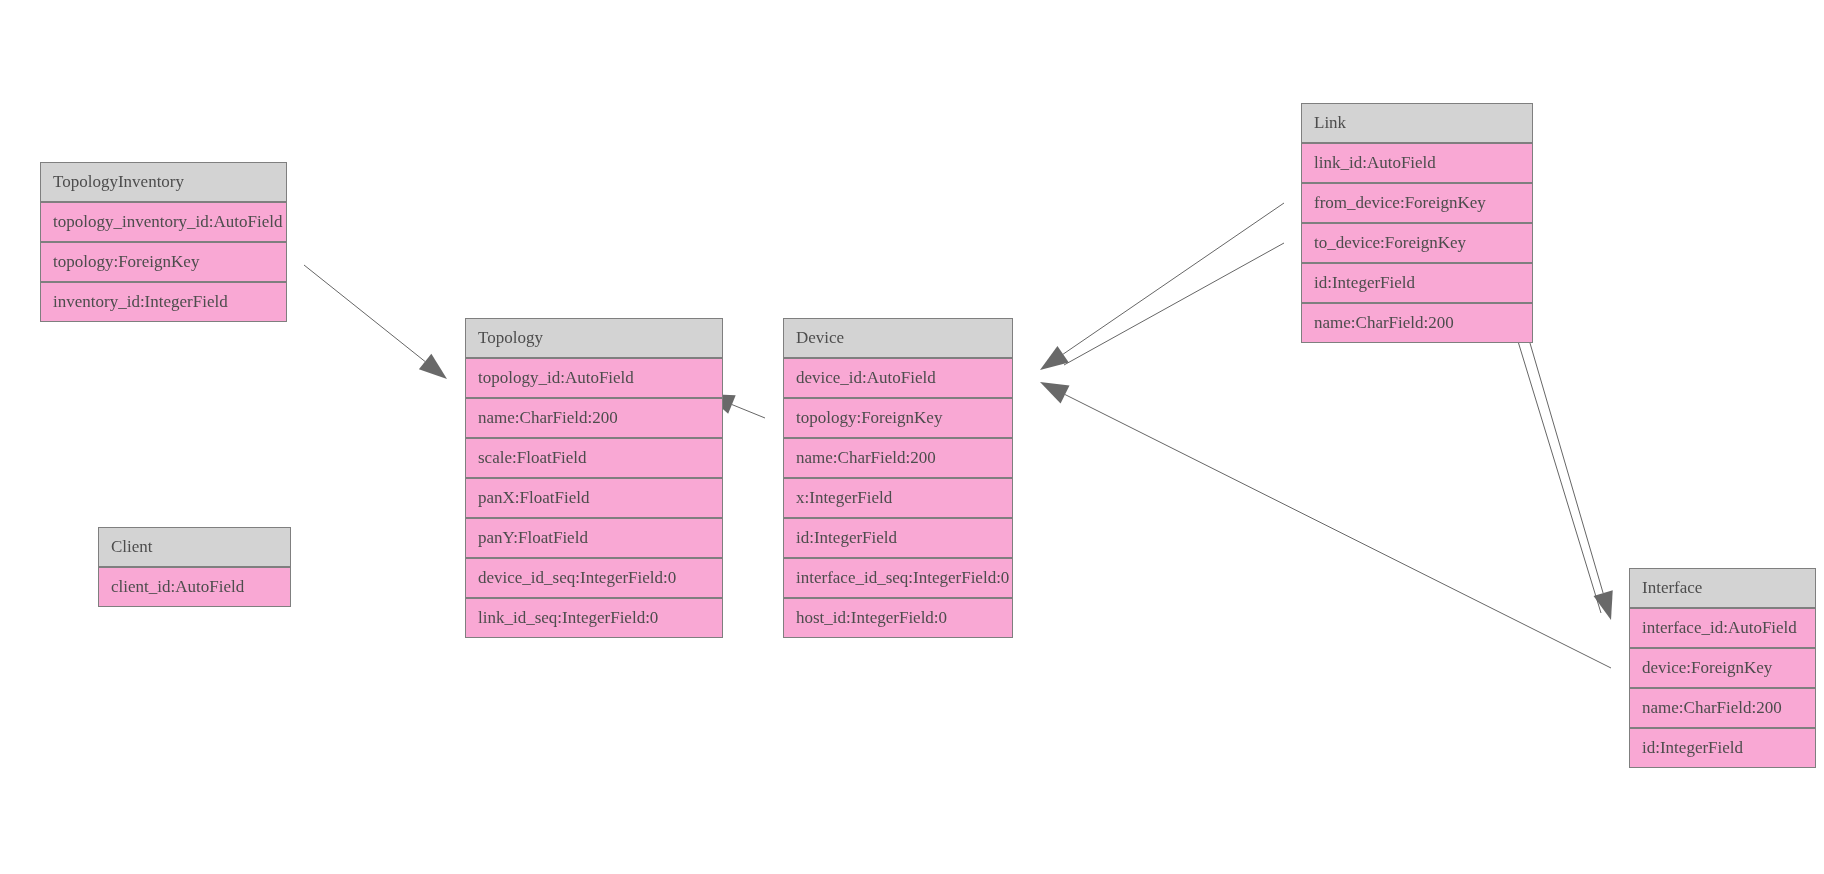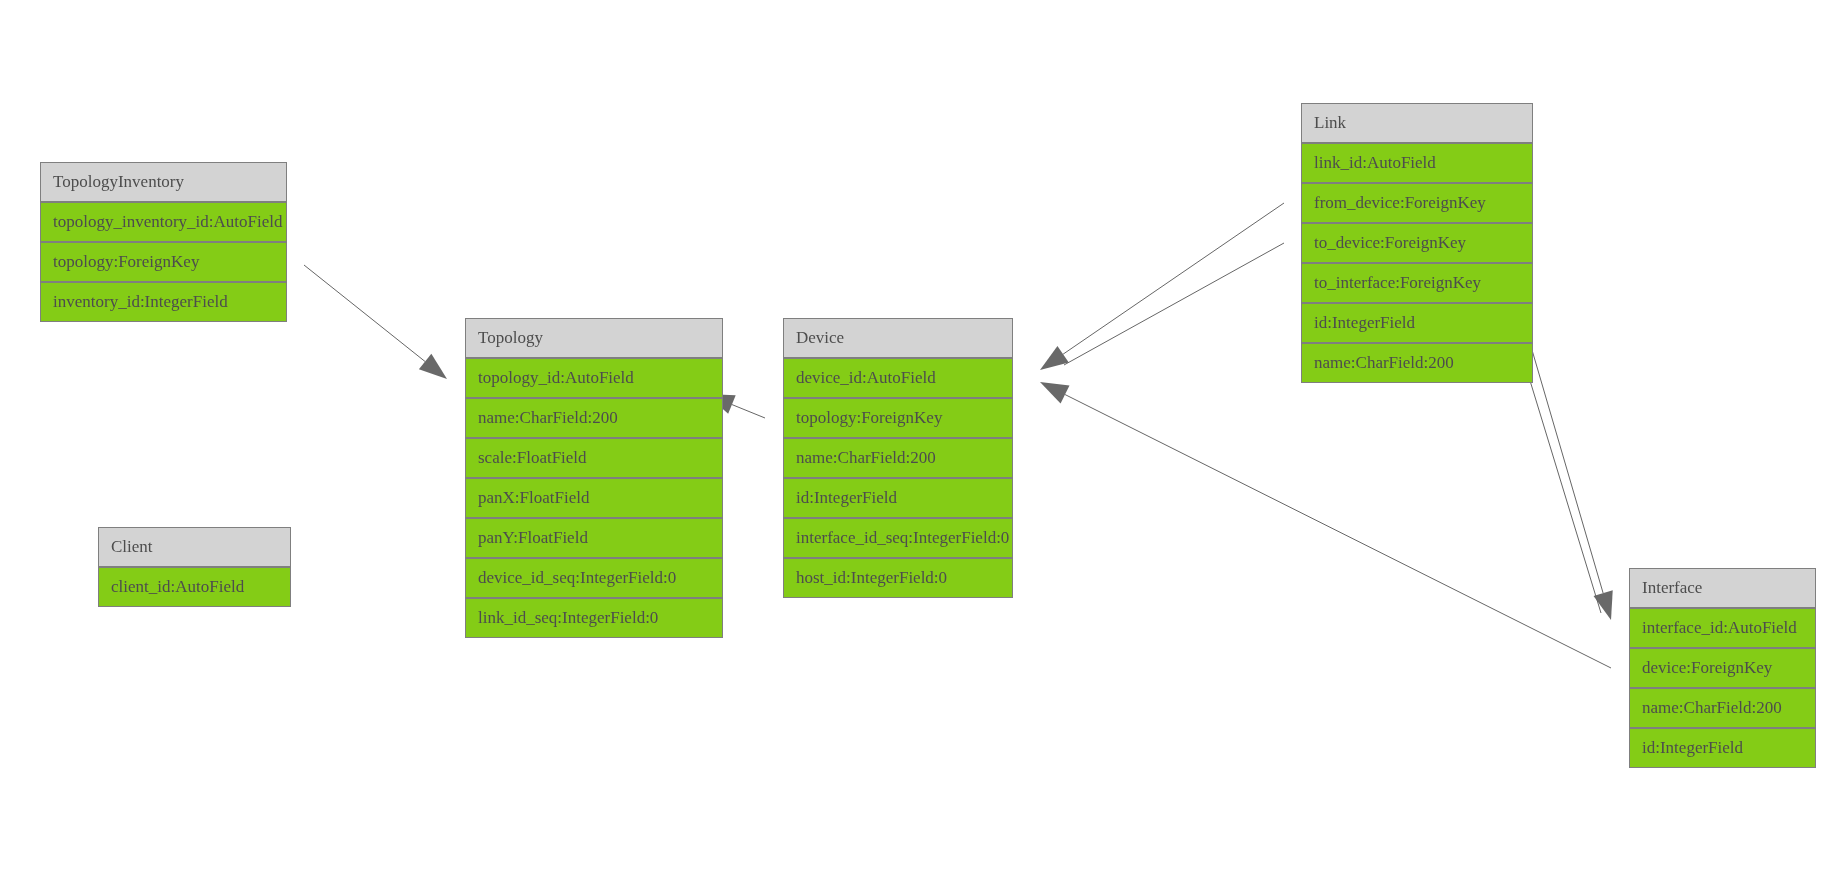--- a/index.html
+++ b/index.html
@@ -18,21 +18,21 @@
   }
   .db-table {
     position: absolute;
     z-index: 2;
     padding-left: 18px;
   }
   .cell {
     box-sizing: border-box;
     height: 40px;
     border: 1px solid #7f7f7f;
-    background: #84cc16;
+    background: #f9a8d4;
     color: #4d4d4d;
     font-size: 17px;
     line-height: 38px;
     padding-left: 12px;
     white-space: nowrap;
     overflow: hidden;
   }
   .cell.header {
     background: #d3d3d3;
   }
@@ -74,30 +74,30 @@
     </div>
     <div class="db-table" style="left: 80px; top: 527px; width: 193px;">
       <div class="cell header">Client</div>
       <div class="cell">client_id:AutoField</div>
     </div>
     <div class="db-table" style="left: 765px; top: 318px; width: 230px;">
       <div class="cell header">Device</div>
       <div class="cell">device_id:AutoField</div>
       <div class="cell">topology:ForeignKey</div>
       <div class="cell">name:CharField:200</div>
+      <div class="cell">x:IntegerField</div>
       <div class="cell">id:IntegerField</div>
       <div class="cell">interface_id_seq:IntegerField:0</div>
       <div class="cell">host_id:IntegerField:0</div>
     </div>
     <div class="db-table" style="left: 1283px; top: 103px; width: 232px;">
       <div class="cell header">Link</div>
       <div class="cell">link_id:AutoField</div>
       <div class="cell">from_device:ForeignKey</div>
       <div class="cell">to_device:ForeignKey</div>
-      <div class="cell">to_interface:ForeignKey</div>
       <div class="cell">id:IntegerField</div>
       <div class="cell">name:CharField:200</div>
     </div>
     <div class="db-table" style="left: 1611px; top: 568px; width: 187px; border-radius: 29px;">
       <div class="cell header">Interface</div>
       <div class="cell">interface_id:AutoField</div>
       <div class="cell">device:ForeignKey</div>
       <div class="cell">name:CharField:200</div>
       <div class="cell">id:IntegerField</div>
     </div>

